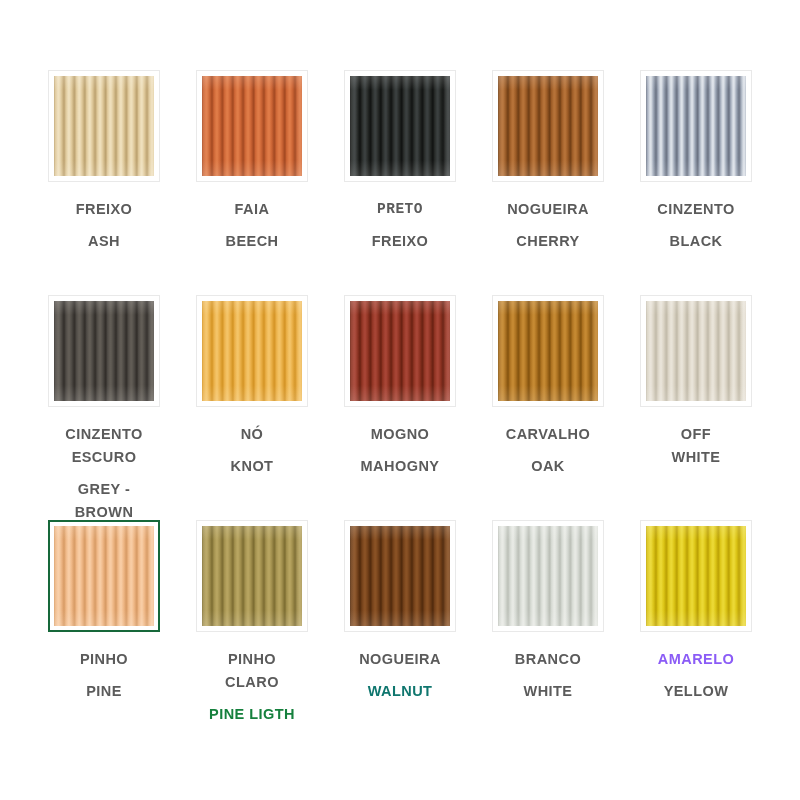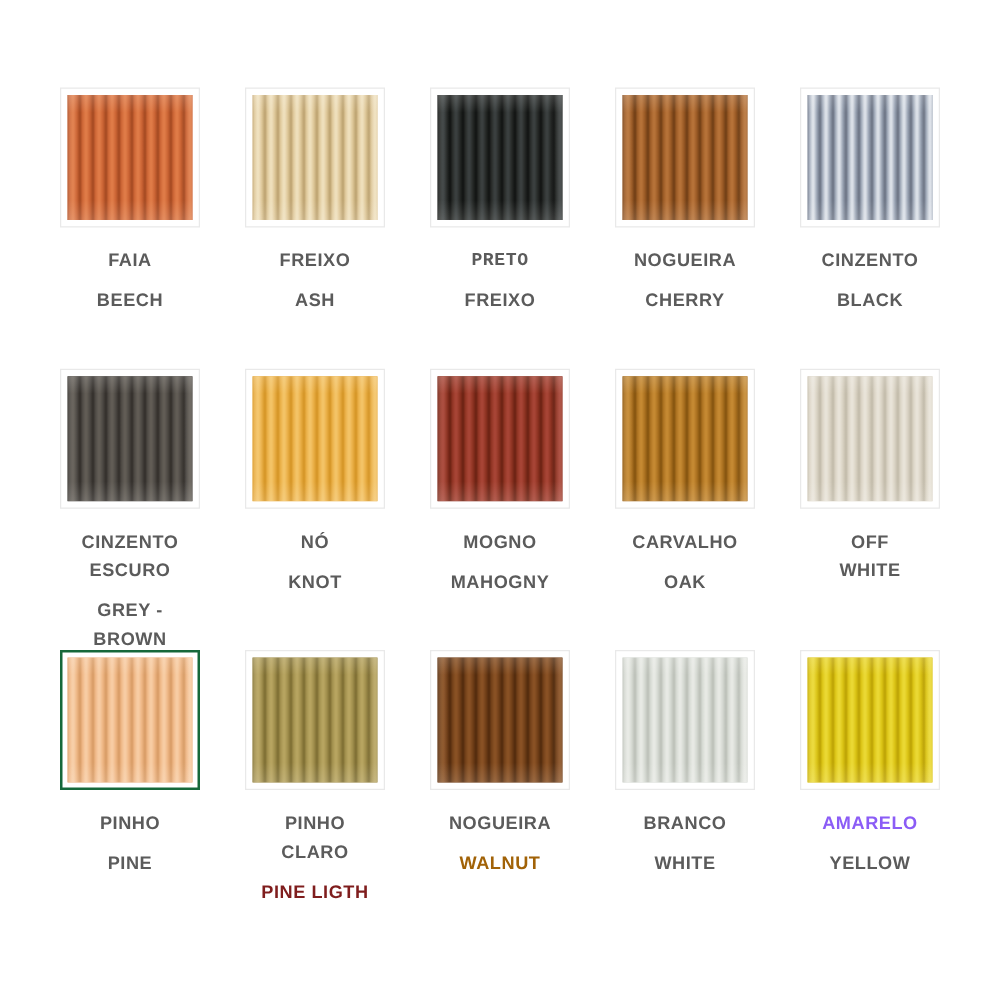--- a/index.html
+++ b/index.html
@@ -106,34 +106,34 @@
   .label-translated:empty {
     display: none;
   }
 </style>
 </head>
 <body style="background: rgb(255, 255, 255);">
 
 <main id="swatch-grid" style="grid-template-columns: repeat(5, 1fr);">
     <div class="swatch-cell">
       <div class="swatch-frame" style="border-color: rgb(233, 233, 233);">
+        <div class="swatch-surface" style="background: rgb(221, 198, 151); --slats: linear-gradient(to right,#bda371 0%,#ddc697 13%,#efe0bd 38%,#efe0bd 48%,#ddc697 72%,#bda371 94%,#bda371 100%);"></div>
+      </div>
+      <div class="swatch-labels">
+        <div class="label-native" style="color: rgb(91, 91, 91);">FREIXO</div>
+        <div class="label-translated" style="color: rgb(91, 91, 91);">ASH</div>
+      </div>
+    </div>
+    <div class="swatch-cell">
+      <div class="swatch-frame" style="border-color: rgb(233, 233, 233);">
         <div class="swatch-surface" style="background: rgb(203, 100, 52); --slats: linear-gradient(to right,#a54a22 0%,#cb6434 13%,#e07c48 38%,#e07c48 48%,#cb6434 72%,#a54a22 94%,#a54a22 100%);"></div>
       </div>
       <div class="swatch-labels">
         <div class="label-native" style="color: rgb(91, 91, 91);">FAIA</div>
         <div class="label-translated" style="color: rgb(91, 91, 91);">BEECH</div>
-      </div>
-    </div>
-    <div class="swatch-cell">
-      <div class="swatch-frame" style="border-color: rgb(233, 233, 233);">
-        <div class="swatch-surface" style="background: rgb(221, 198, 151); --slats: linear-gradient(to right,#bda371 0%,#ddc697 13%,#efe0bd 38%,#efe0bd 48%,#ddc697 72%,#bda371 94%,#bda371 100%);"></div>
-      </div>
-      <div class="swatch-labels">
-        <div class="label-native" style="color: rgb(91, 91, 91);">FREIXO</div>
-        <div class="label-translated" style="color: rgb(91, 91, 91);">ASH</div>
       </div>
     </div>
     <div class="swatch-cell">
       <div class="swatch-frame" style="border-color: rgb(233, 233, 233);">
         <div class="swatch-surface" style="background: rgb(38, 41, 39); --slats: linear-gradient(to right,#121413 0%,#262927 13%,#3b4040 38%,#3b4040 48%,#262927 72%,#121413 94%,#121413 100%);"></div>
       </div>
       <div class="swatch-labels">
         <div class="label-native" style="color: rgb(91, 91, 91); font-family: Liberation Mono, monospace;">PRETO</div>
         <div class="label-translated" style="color: rgb(91, 91, 91);">FREIXO</div>
       </div>
@@ -212,30 +212,30 @@
         <div class="label-translated" style="color: rgb(91, 91, 91);">PINE</div>
       </div>
     </div>
     <div class="swatch-cell">
       <div class="swatch-frame" style="border-color: rgb(233, 233, 233);">
         <div class="swatch-surface" style="background: rgb(160, 142, 76); --slats: linear-gradient(to right,#7e6e33 0%,#a08e4c 13%,#b8a561 38%,#b8a561 48%,#a08e4c 72%,#7e6e33 94%,#7e6e33 100%);"></div>
       </div>
       <div class="swatch-labels">
         <div class="label-native" style="color: rgb(91, 91, 91);">PINHO
 CLARO</div>
-        <div class="label-translated" style="color: #7f1d1d;">PINE LIGTH</div>
+        <div class="label-translated" style="color: #15803d;">PINE LIGTH</div>
       </div>
     </div>
     <div class="swatch-cell">
       <div class="swatch-frame" style="border-color: rgb(233, 233, 233);">
         <div class="swatch-surface" style="background: rgb(113, 63, 24); --slats: linear-gradient(to right,#522b0d 0%,#713f18 13%,#8a5225 38%,#8a5225 48%,#713f18 72%,#522b0d 94%,#522b0d 100%);"></div>
       </div>
       <div class="swatch-labels">
         <div class="label-native" style="color: rgb(91, 91, 91);">NOGUEIRA</div>
-        <div class="label-translated" style="color: #a16207;">WALNUT</div>
+        <div class="label-translated" style="color: #0f766e;">WALNUT</div>
       </div>
     </div>
     <div class="swatch-cell">
       <div class="swatch-frame" style="border-color: rgb(233, 233, 233);">
         <div class="swatch-surface" style="background: rgb(212, 216, 209); --slats: linear-gradient(to right,#bcc0b8 0%,#d4d8d1 13%,#e8eae5 38%,#e8eae5 48%,#d4d8d1 72%,#bcc0b8 94%,#bcc0b8 100%);"></div>
       </div>
       <div class="swatch-labels">
         <div class="label-native" style="color: rgb(91, 91, 91);">BRANCO</div>
         <div class="label-translated" style="color: rgb(91, 91, 91);">WHITE</div>
       </div>

